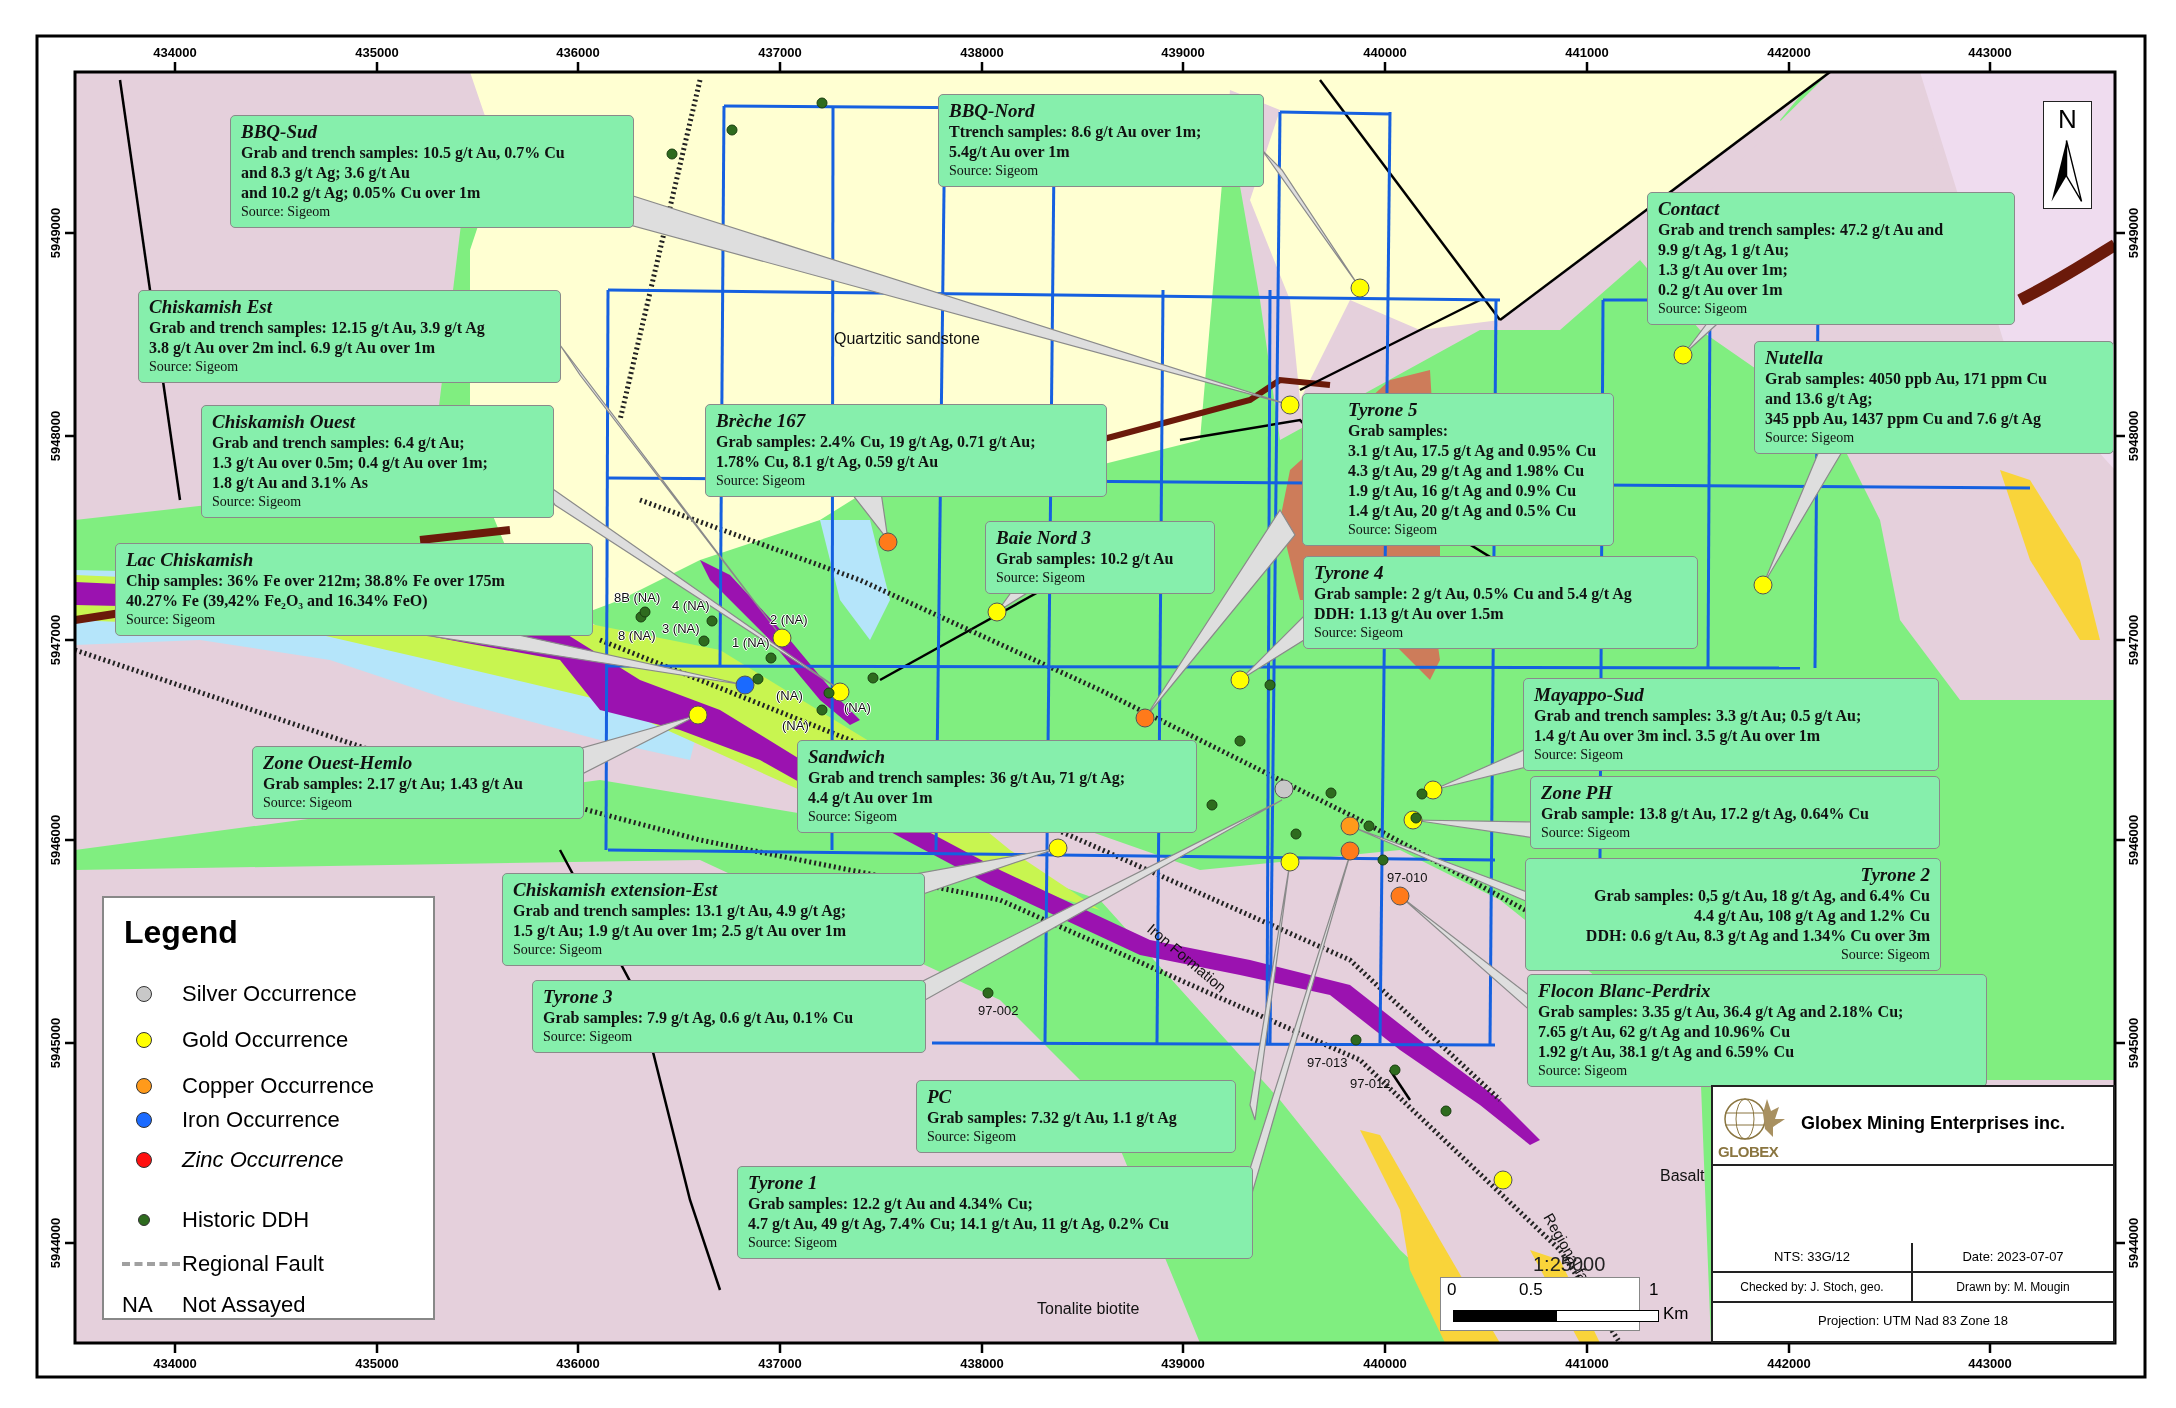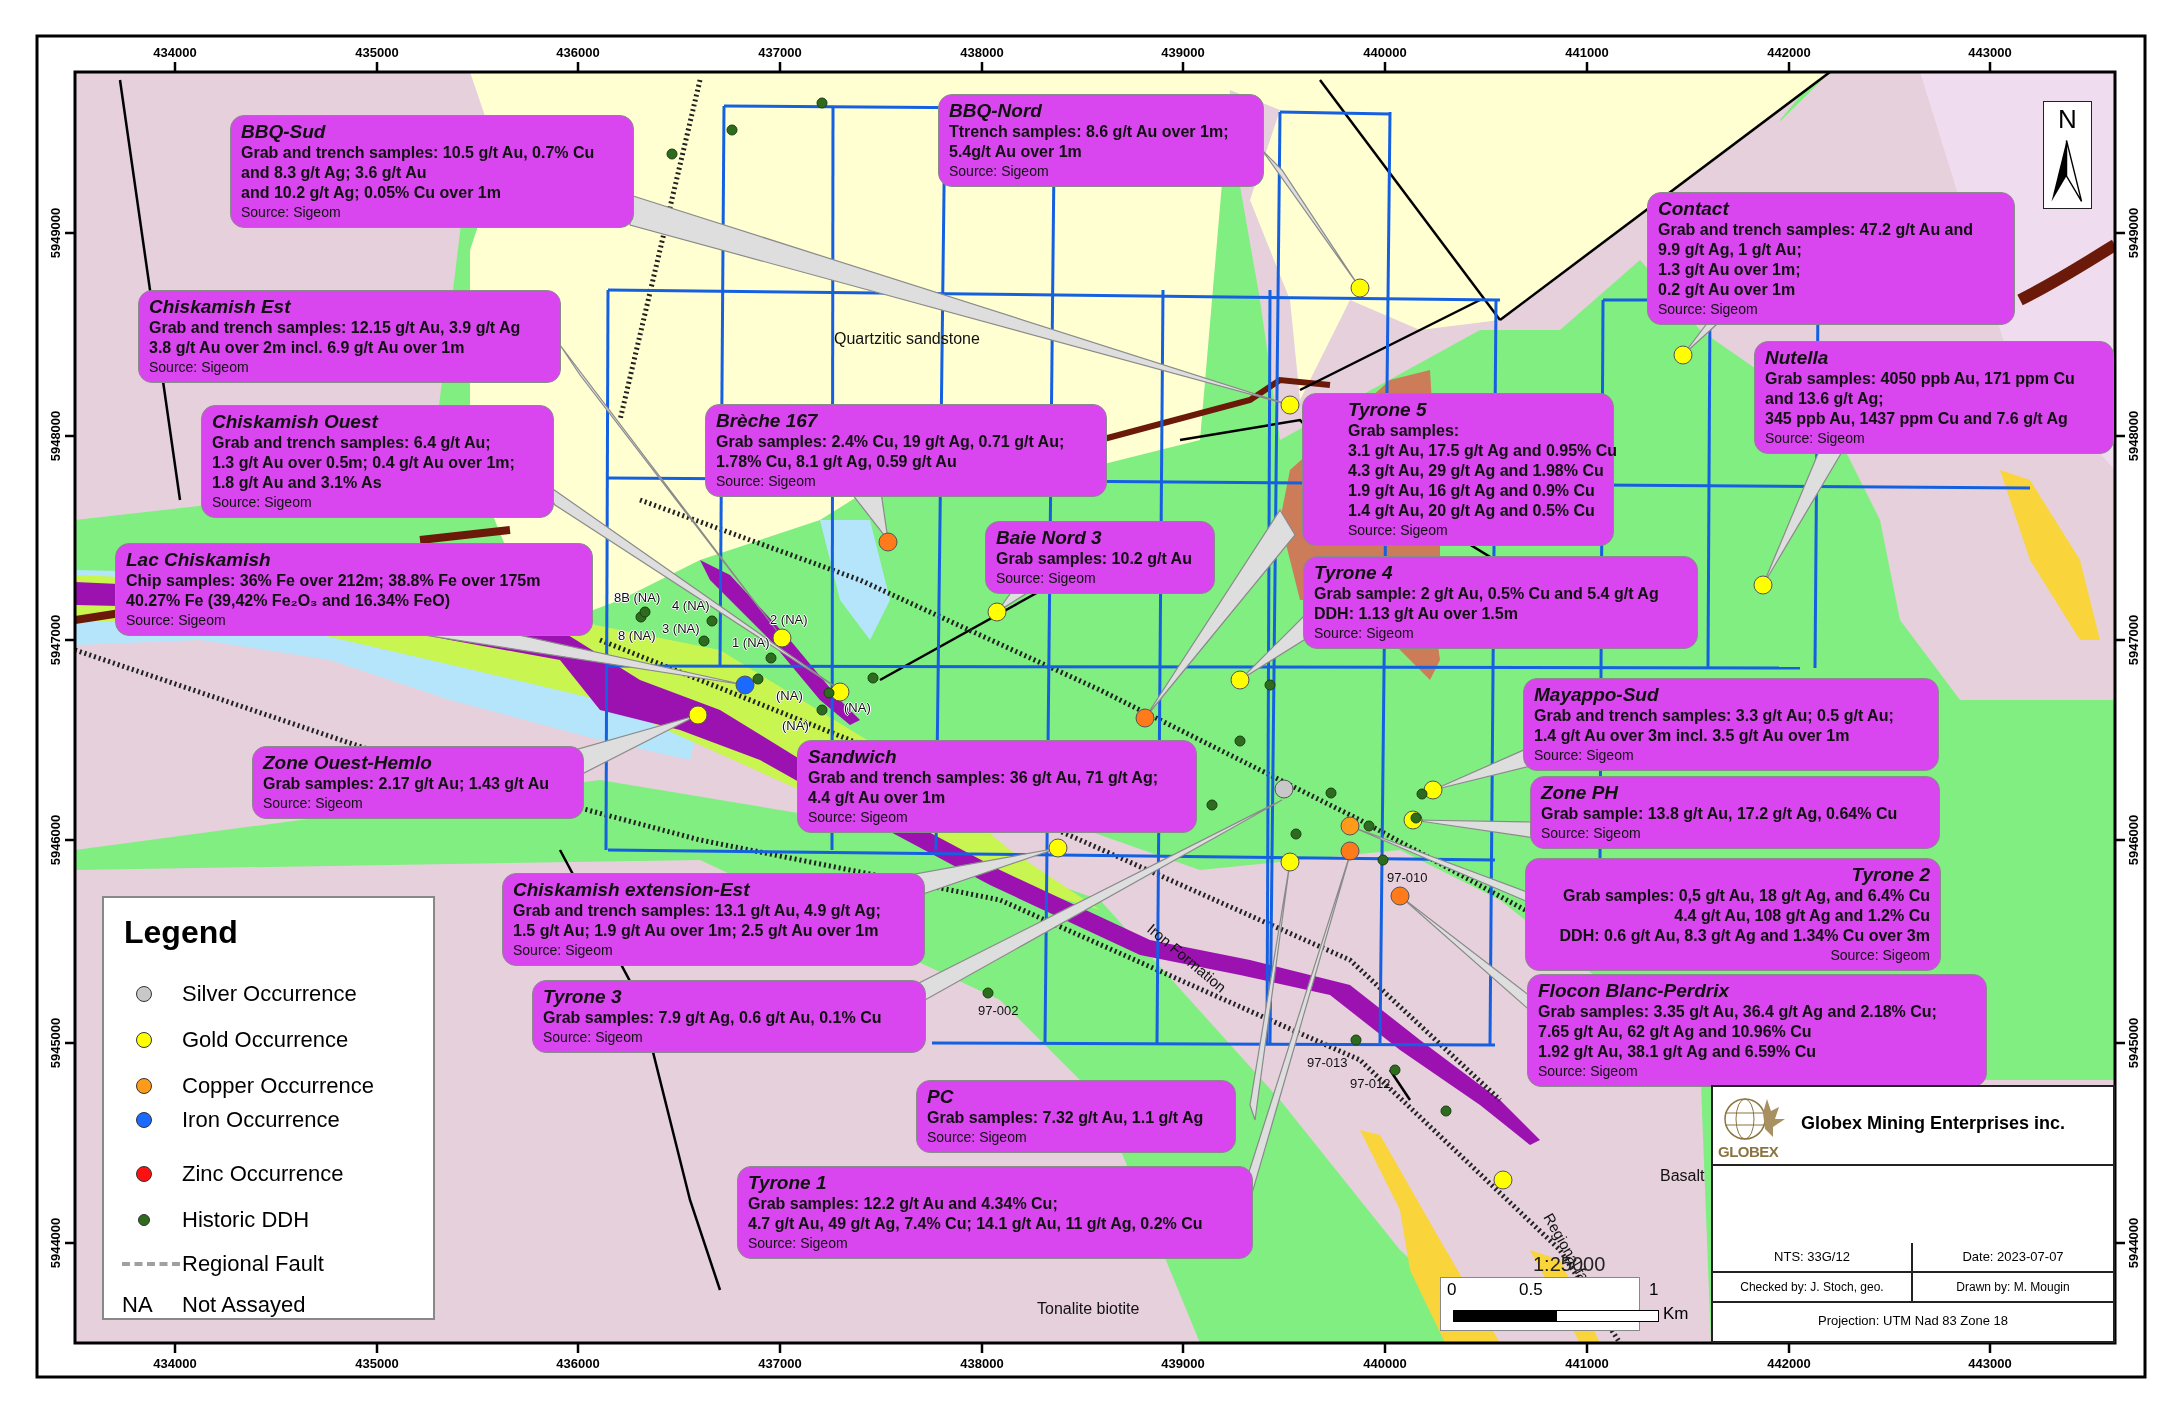--- a/index.html
+++ b/index.html
@@ -1,19 +1,19 @@
 <!DOCTYPE html>
 <html><head>
 <meta charset="utf-8">
 <style>
   html, body { margin:0; padding:0; background:#ffffff; }
   body { width:2176px; height:1408px; position:relative; overflow:hidden; font-family:"Liberation Sans", sans-serif; }
   #map-svg { position:absolute; left:0; top:0; }
   .tick-label { font-family:"Liberation Sans", sans-serif; font-size:13px; font-weight:bold; fill:#000; }
-  .callout { position:absolute; background:#d946ef; border:1.5px solid #8a8a8a; border-radius:14px; padding:5px 10px 6px 10px; box-sizing:border-box; color:#111; }
+  .callout { position:absolute; background:#86efac; border:1.5px solid #8a8a8a; border-radius:5px; padding:5px 10px 6px 10px; box-sizing:border-box; color:#111;font-family:Liberation Serif, serif; }
   .callout .c-title { font-style:italic; font-weight:bold; font-size:19px; line-height:22px; }
   .callout .c-line { font-weight:bold; font-size:16px; line-height:20px; white-space:nowrap; }
   .callout .c-src { font-size:14px; line-height:18px; }
   .legend { position:absolute; left:102px; top:896px; width:333px; height:424px; background:#ffffff; border:2px solid #888; box-sizing:border-box; }
   .legend .lg-title { position:absolute; left:20px; top:16px; font-size:32px; font-weight:bold; }
   .legend .lg-row { position:absolute; left:0; width:100%; height:30px; }
   .legend .lg-sym { position:absolute; left:32px; top:6px; width:14px; height:14px; border-radius:50%; border:1px solid #333; }
   .legend .lg-label { position:absolute; left:78px; top:0; font-size:22px; line-height:28px; }
   .legend .lg-na { position:absolute; left:18px; top:0; font-size:22px; line-height:28px; }
   .title-block { position:absolute; left:1711px; top:1085px; width:404px; height:258px; background:#fff; border:2px solid #222; box-sizing:border-box; }
@@ -474,21 +474,21 @@
     <span class="lg-label">Gold Occurrence</span>
   </div>
   <div class="lg-row" style="top:174px;">
     <span class="lg-sym" style="background:#ff9a1a;"></span>
     <span class="lg-label">Copper Occurrence</span>
   </div>
   <div class="lg-row" style="top:208px;">
     <span class="lg-sym" style="background:#1a6aff;"></span>
     <span class="lg-label">Iron Occurrence</span>
   </div>
-  <div class="lg-row" style="top:262px;">
+  <div class="lg-row" style="top:248px;font-style:italic;">
     <span class="lg-sym" style="background:#ff1010;"></span>
     <span class="lg-label">Zinc Occurrence</span>
   </div>
   <div class="lg-row" style="top:308px;">
     <span class="lg-sym" style="background:#2e6b1e;width:10px;height:10px;left:34px;top:8px;"></span>
     <span class="lg-label">Historic DDH</span>
   </div>
   <div class="lg-row" style="top:352px;">
     <span style="position:absolute;left:18px;top:12px;width:58px;border-top:4px dashed #a0a0a0;"></span>
     <span class="lg-label">Regional Fault</span>

